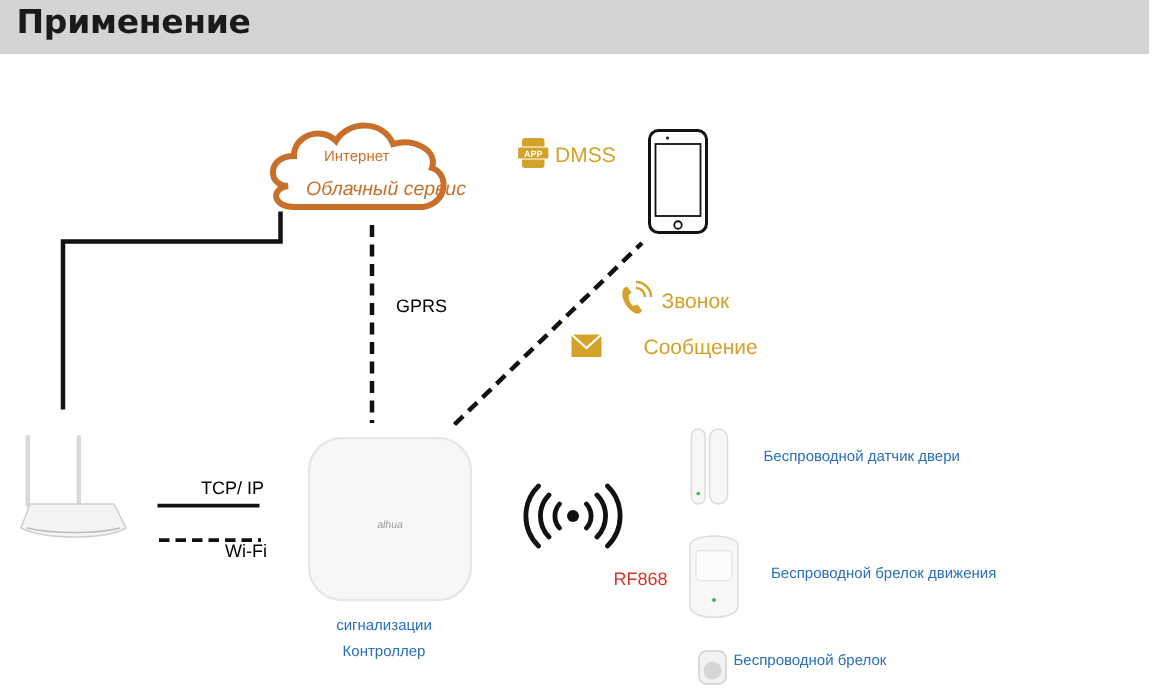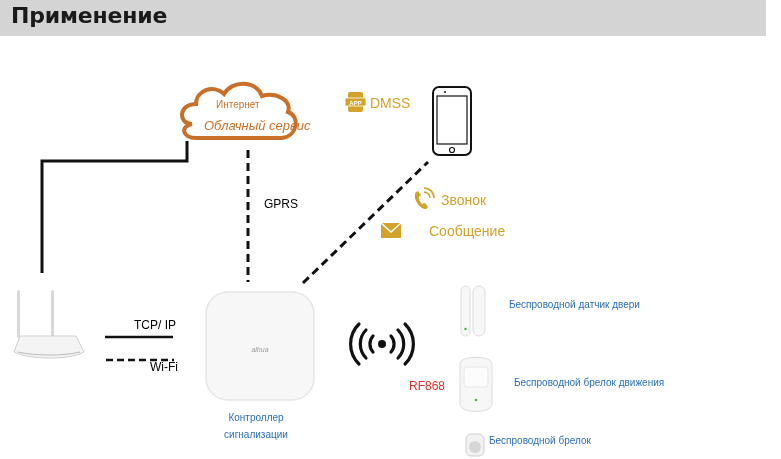--- a/index.html
+++ b/index.html
@@ -112,19 +112,19 @@
 
 <div class="lbl red" style="left:264px; top:197px;">GPRS</div>
 <div class="lbl red" style="left:134px; top:318px;">TCP/ IP</div>
 <div class="lbl red" style="left:122px; top:360px;margin-left:28px;">Wi-Fi</div>
 <div class="lbl red" style="left:365px; top:379px; color:#d9342b;margin-left:44px;">RF868</div>
 
 <div class="lbl gold" style="left:441px; top:192px;">Звонок</div>
 <div class="lbl gold" style="left:429px; top:223px;">Сообщение</div>
 
 <div class="lbl blue" style="left:210px; top:409px; width:92px; text-align:center; line-height:17px;">
+  <div>сигнализации</div>
   <div>Контроллер</div>
-  <div>сигнализации</div>
 </div>
 
 <div class="lbl blue" style="left:509px; top:299px;">Беспроводной датчик двери</div>
 <div class="lbl blue" style="left:514px; top:377px;">Беспроводной брелок движения</div>
 <div class="lbl blue" style="left:489px; top:435px;text-align:center;">Беспроводной брелок</div>
 
 </body></html>

